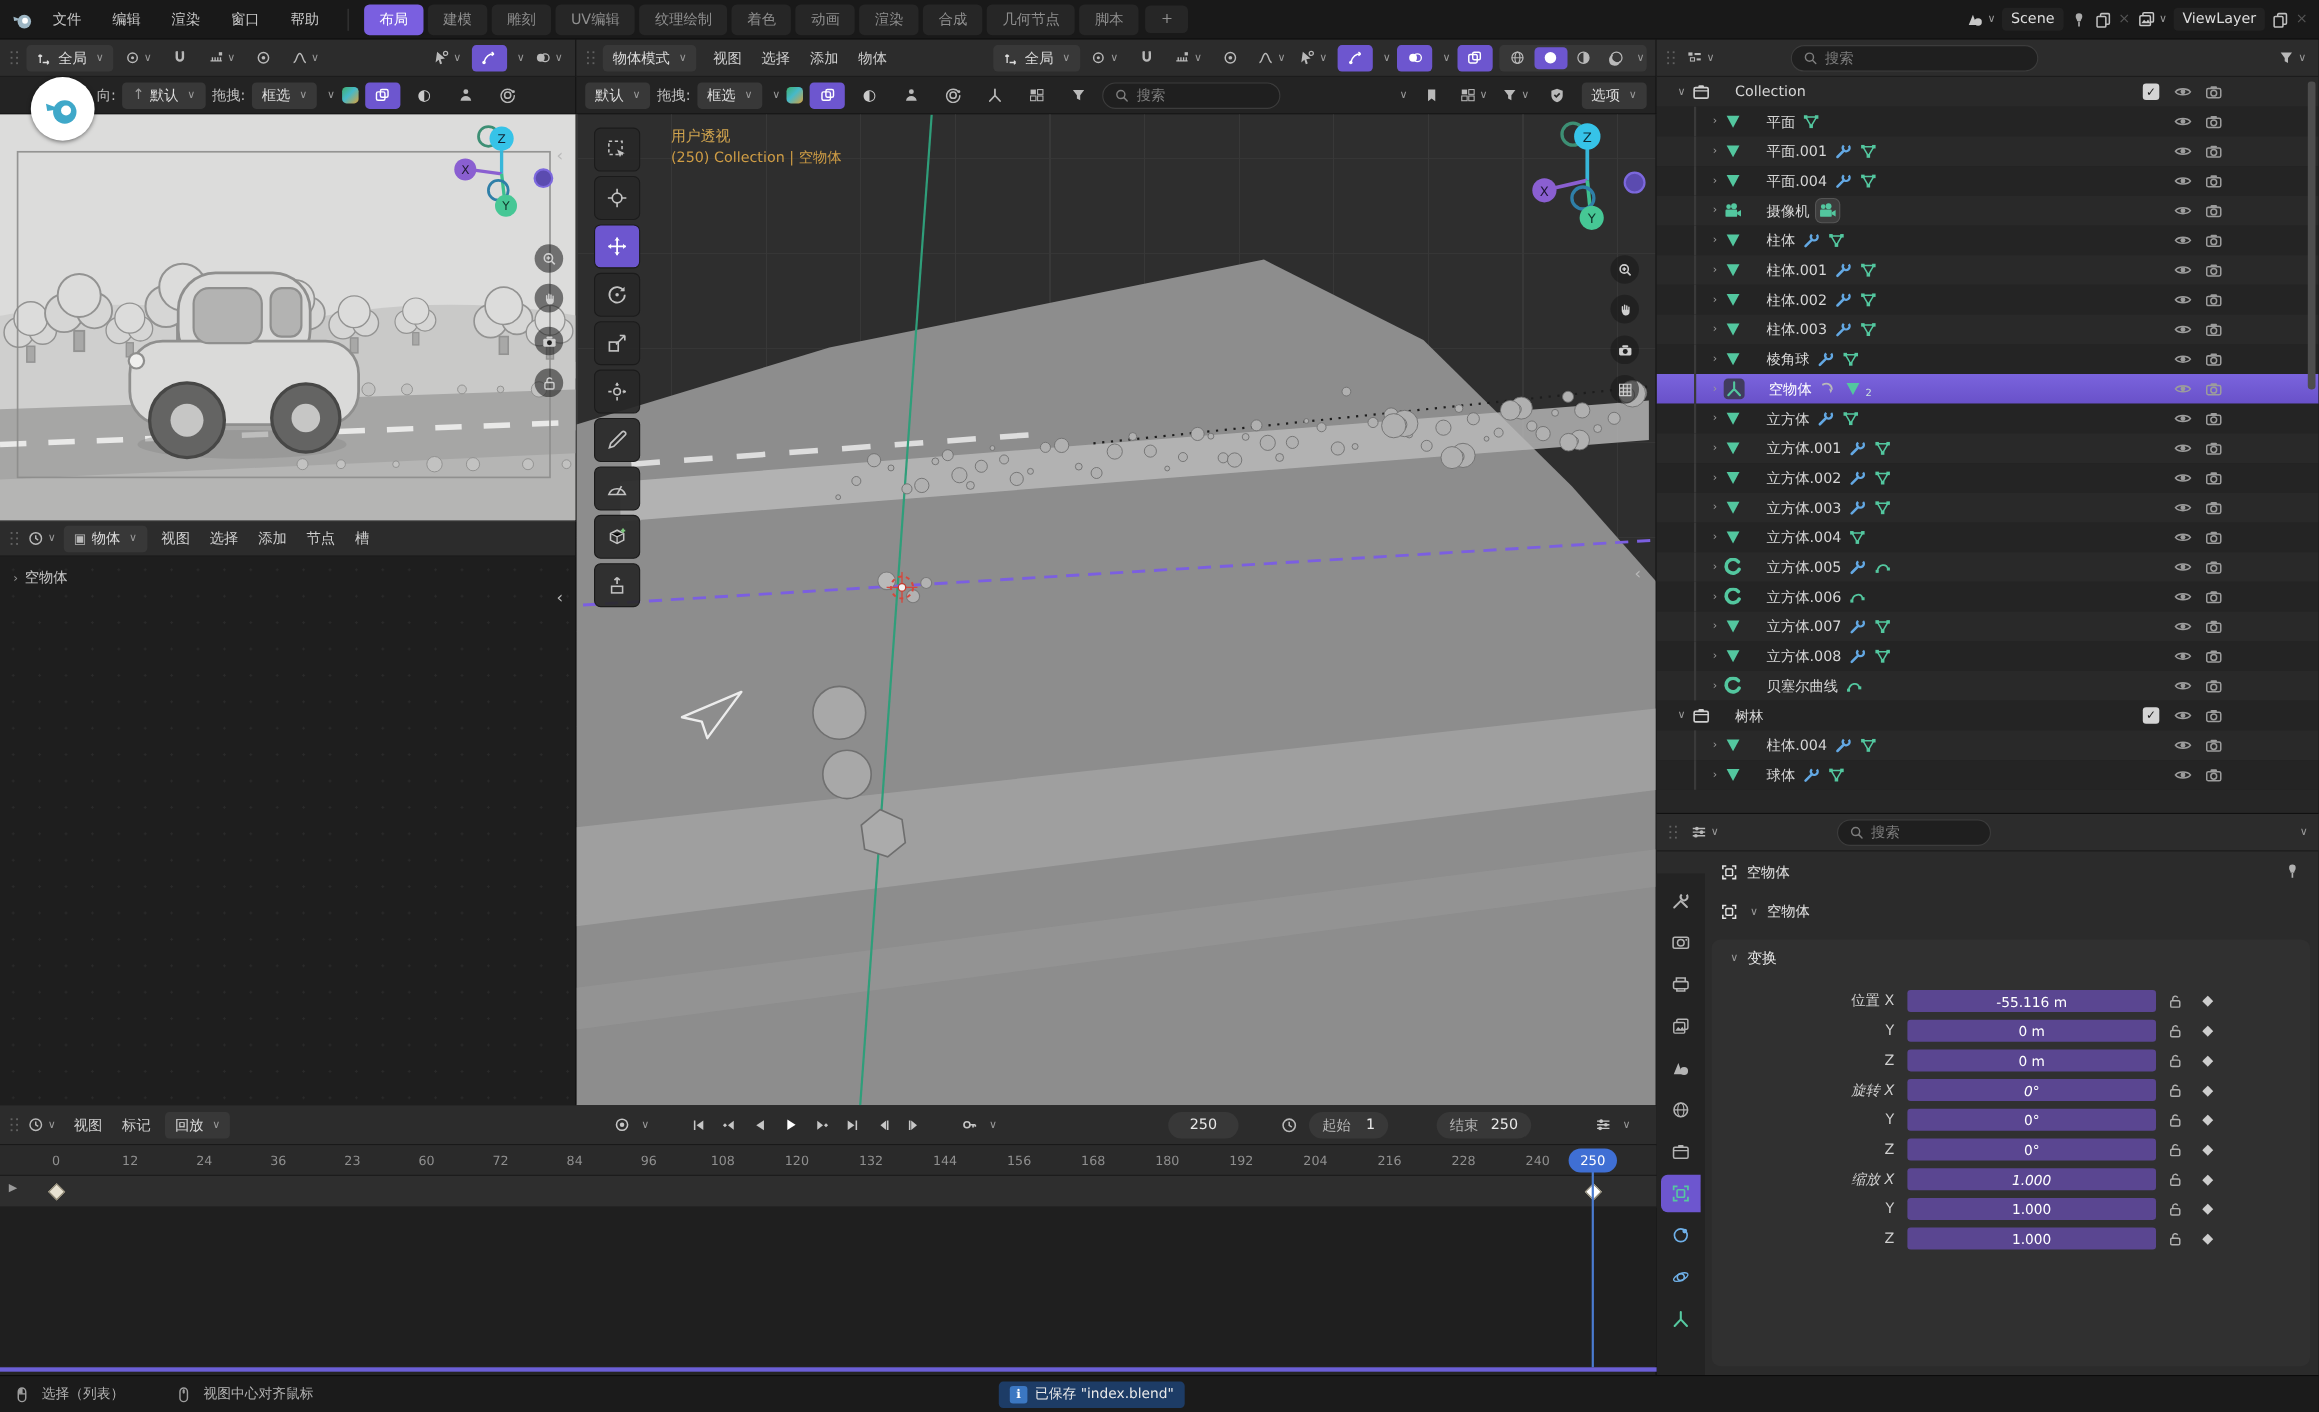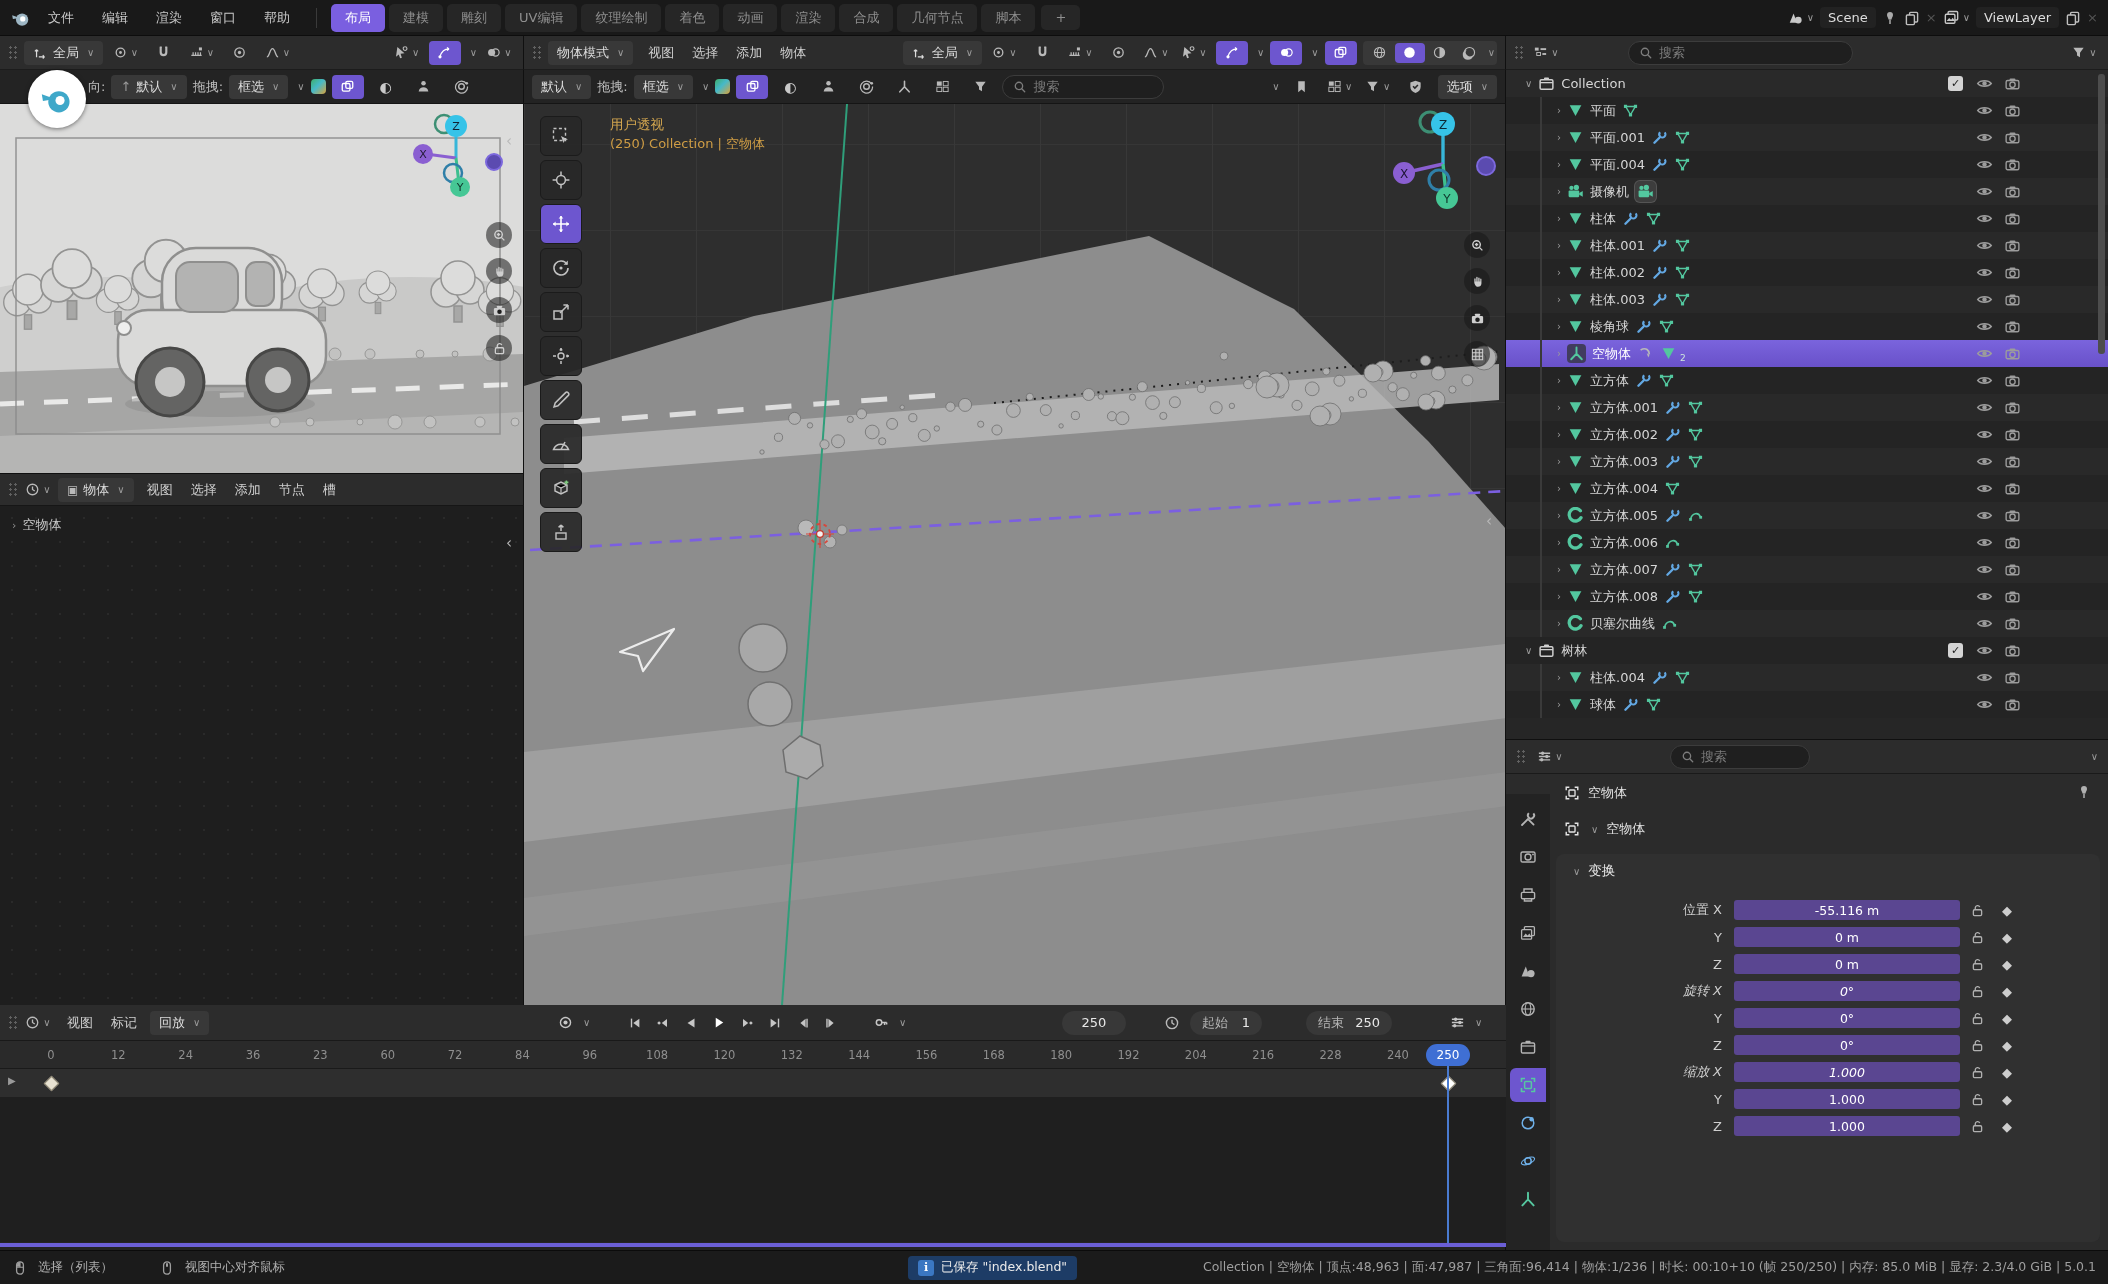--- a/index.html
+++ b/index.html
@@ -63,21 +63,21 @@
 
   
   #outl{left:1506px;top:70px;width:602px;height:670px;background:#262626;border-bottom:1px solid #101010;overflow:hidden;}
   .orow{position:relative;height:27px;display:flex;align-items:center;gap:6px;font-size:13px;color:#d6d6d6;}
   .orow:nth-child(odd){background:#292929;}
   .orow:nth-child(even){background:#242424;}
   .orow.colrow{padding-left:16px;}
   .orow.objrow{padding-left:48px;}
   .orow.objrow::before{content:"";position:absolute;left:34px;top:0;bottom:0;width:2px;background:#3a3a3a;}
   .orow.sel{background:linear-gradient(#7a64dd,#6951c9);color:#fff;}
-  .orow .name{margin-left:0;}
+  .orow .name{margin-left:16px;}
   .oic{width:17px;height:17px;}
   .iconBadge{background:#413c5e;border-radius:4px;padding:1px;}
   .dataBadge{background:#3d3d3d;border-radius:5px;padding:2px;box-shadow:0 0 0 1px #555;}
   .badge2{font-size:9px;color:#cfe8dd;margin-left:-3px;margin-top:8px;}
   .eyeic{position:absolute;left:470px;}
   .camic{position:absolute;left:498px;}
   .checkic{position:absolute;left:442px;width:15px;height:15px;background:#d4d4d4;border-radius:3px;color:#1b1b1b;font-size:11px;display:flex;align-items:center;justify-content:center;font-weight:bold;}
   #oscroll{position:absolute;right:3px;top:4px;width:7px;height:280px;background:#4d4d4d;border-radius:3px;}
 
   
@@ -2311,16 +2311,15 @@
     <span class="ic" style="color:#9e9e9e">
         <svg width="16" height="16">
           <use href="#i-mouse2"></use>
         </svg>
       </span>
     <span>视图中心对齐鼠标</span>
     <span id="saved">
       <span id="savedic">i</span>
       <span>已保存 "index.blend"</span>
     </span>
-    <span id="stats">Collection | 空物体 | 顶点:48,963 | 面:47,987 | 三角面:96,414 | 物体:1/236 | 时长: 00:10+10 (帧 250/250) | 内存: 85.0 MiB | 显存: 2.3/4.0 GiB | 5.0.1</span>
   </div>
 
 </div>
 
 </body></html>

